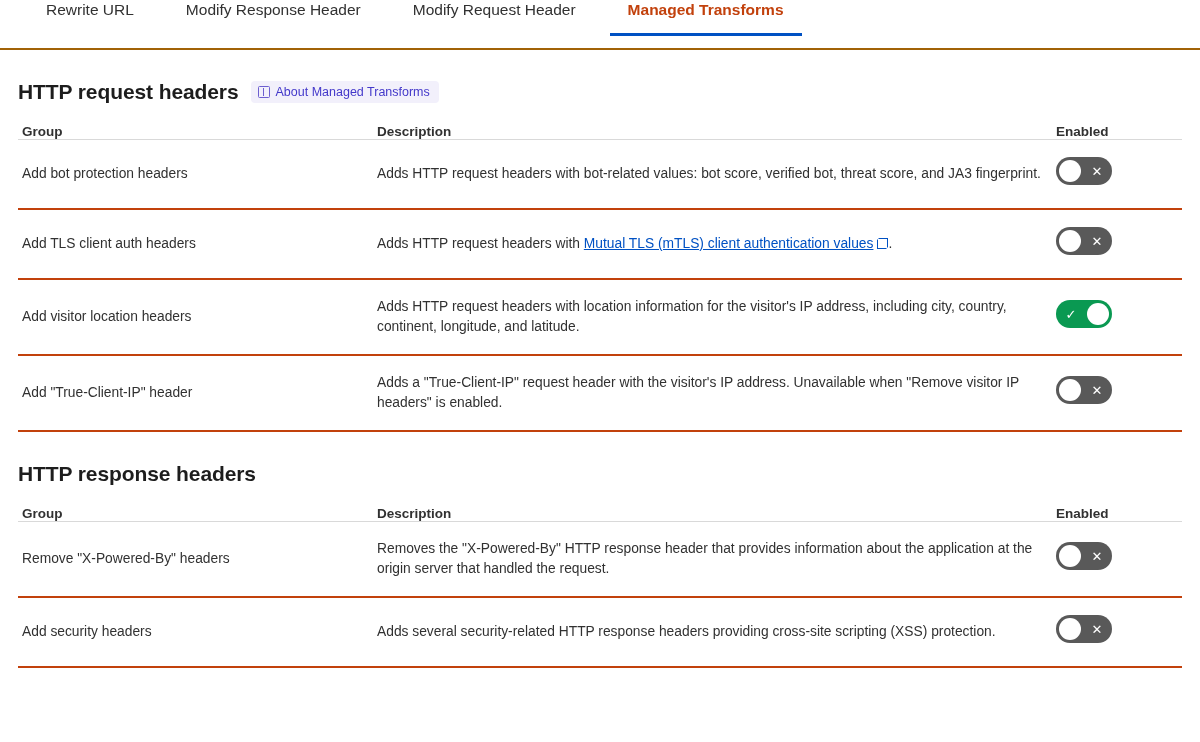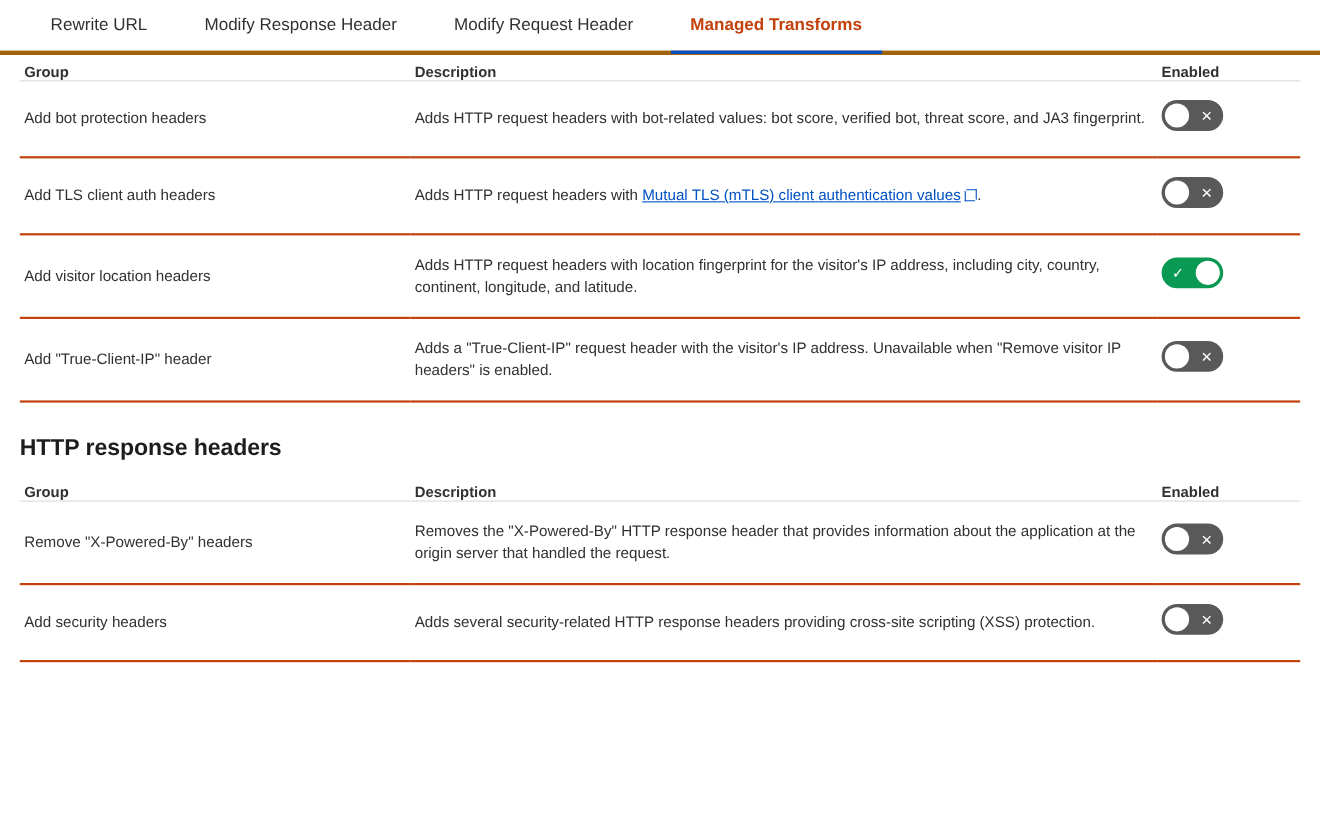--- a/index.html
+++ b/index.html
@@ -10,23 +10,23 @@
     height: 742px;
     background: #ffffff;
     font-family: "Liberation Sans", sans-serif;
     color: #1d1d1d;
     overflow: hidden;
   }
 
   
   .tabbar {
     display: flex;
-    align-items: flex-start;
-    padding: 0 20px;
-    border-bottom: 4px solid #a16207;
+    align-items: flex-end;
+    padding: 12px 20px;
+    border-bottom: 2px solid #a16207;
     height: 50px;
   }
   .tab {
     font-size: 15.5px;
     color: #313131;
     padding: 13px 18px 13px 18px;
     margin: 0 8px;
     white-space: nowrap;
     cursor: pointer;
     border-bottom: 3px solid transparent;
@@ -187,20 +187,27 @@
 <body>
 
 <div class="tabbar">
   <div class="tab">Rewrite URL</div>
   <div class="tab">Modify Response Header</div>
   <div class="tab">Modify Request Header</div>
   <div class="tab active">Managed Transforms</div>
 </div>
 
 <div class="section">
+  <div class="section-head">
+    <div class="section-title">HTTP request headers</div>
+    <div class="about-chip">
+      <span class="bookicon"></span>
+      <span>About Managed Transforms</span>
+    </div>
+  </div>
 
   <table class="mt">
     <colgroup>
       <col class="col-group">
         <col class="col-desc">
         <col class="col-enabled">
     </colgroup>
     <thead>
       <tr>
         <th>Group</th>
@@ -233,21 +240,21 @@
           <span class="toggle off">
             <span class="knob"></span>
             <span class="mark">✕</span>
           </span>
         </td>
       </tr>
 
       <tr>
         <td>Add visitor location headers</td>
         <td class="col-desc">
-            <div class="desc-text">Adds HTTP request headers with location fingerprint for the visitor's IP address, including city, country, continent, longitude, and latitude.</div>
+            <div class="desc-text">Adds HTTP request headers with location information for the visitor's IP address, including city, country, continent, longitude, and latitude.</div>
           </td>
         <td class="enabled-cell">
           <span class="toggle on">
             <span class="knob"></span>
             <span class="mark">✓</span>
           </span>
         </td>
       </tr>
 
       <tr>

